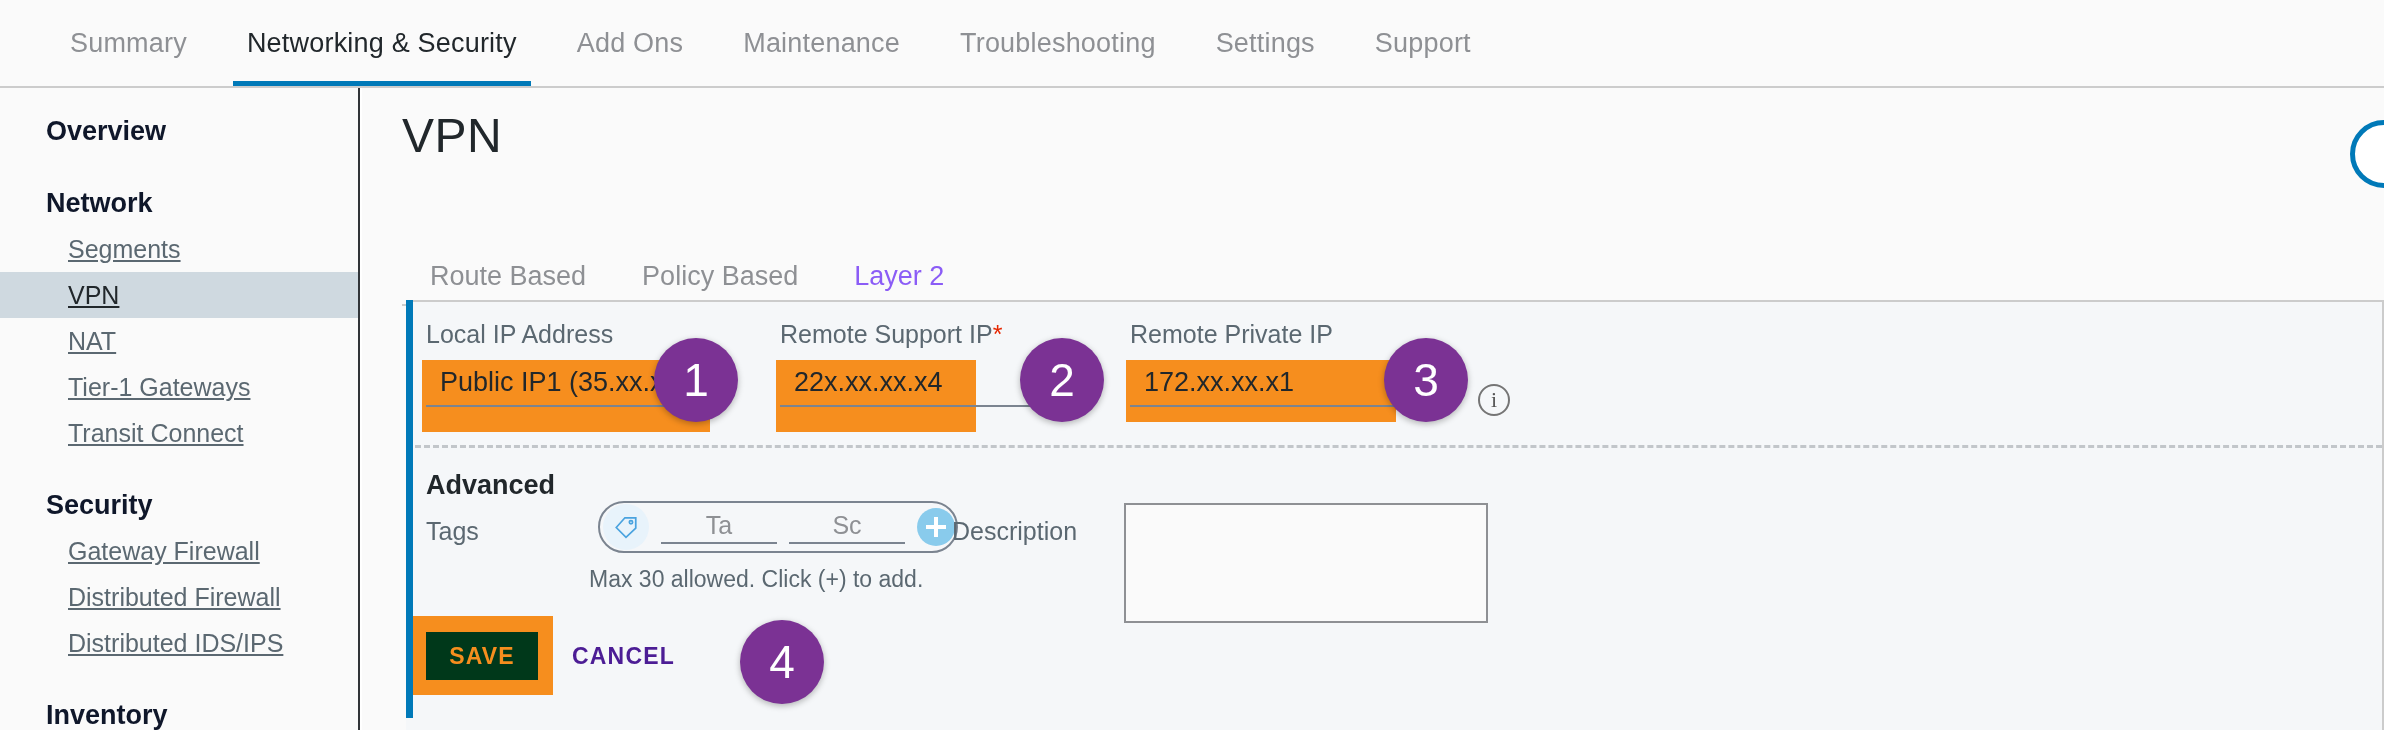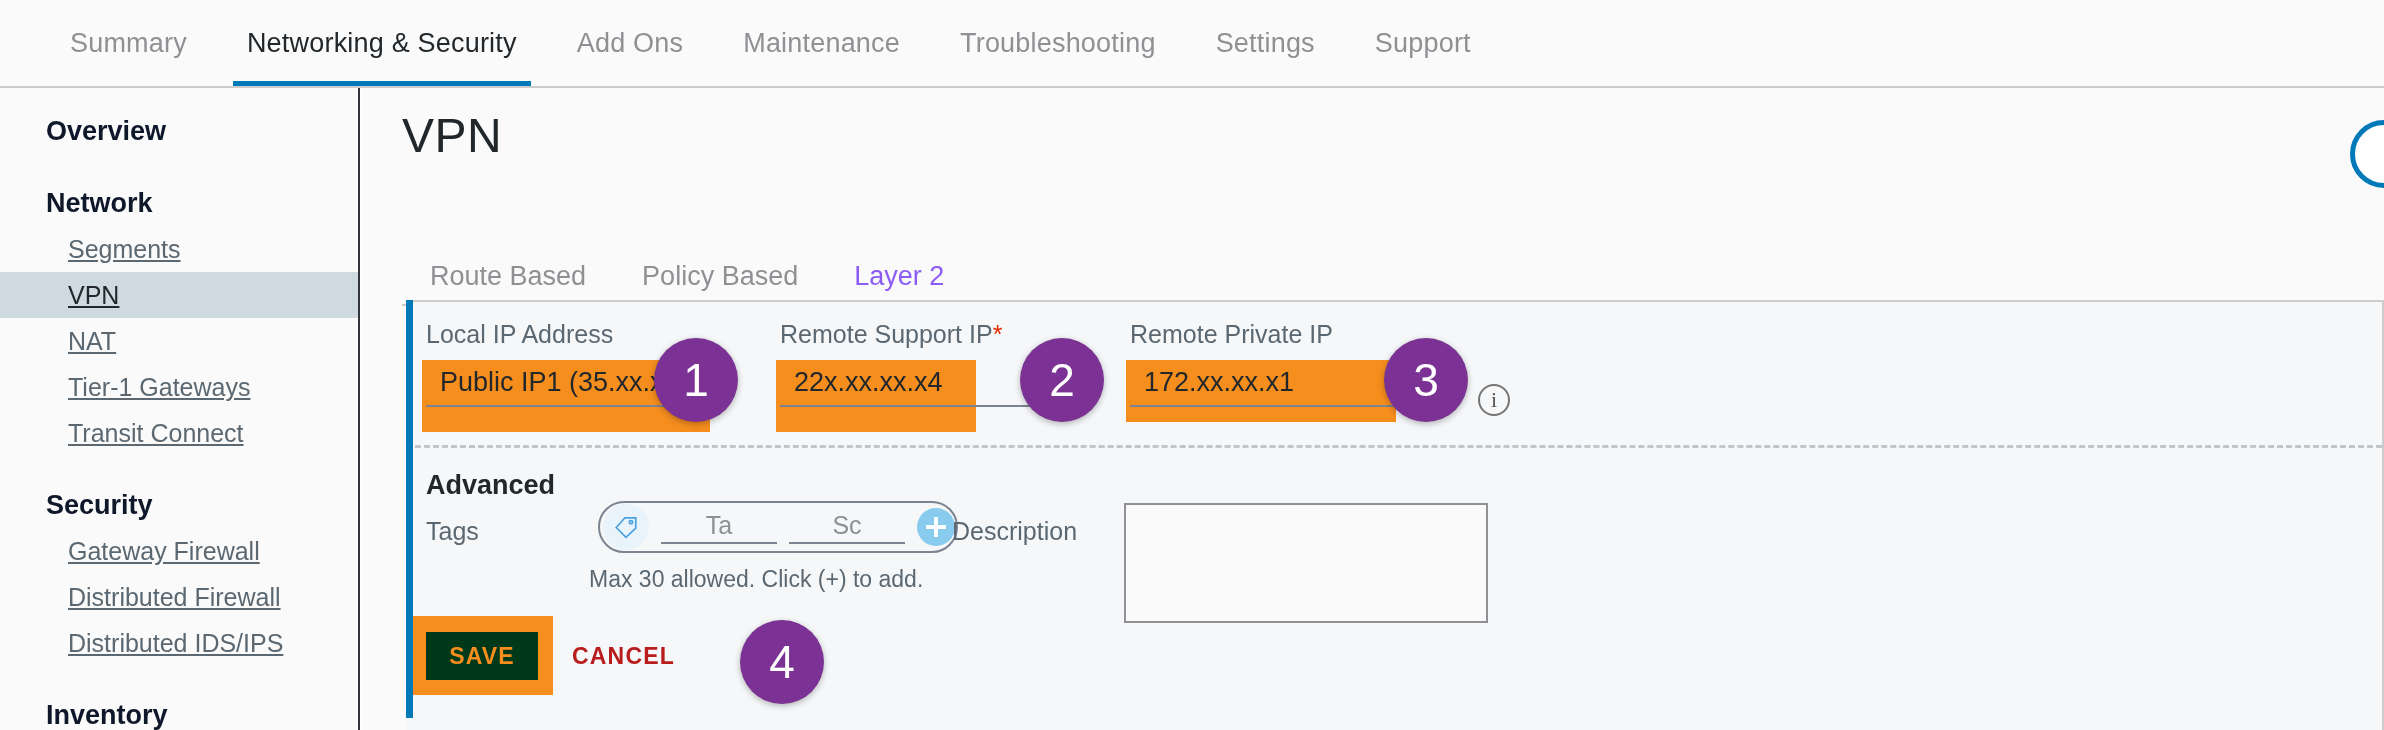--- a/index.html
+++ b/index.html
@@ -362,21 +362,21 @@
     font-family: "Liberation Sans", sans-serif;
     cursor: pointer;
   }
   .cancel-btn {
     position: absolute;
     left: 150px;
     top: 0;
     height: 48px;
     line-height: 48px;
     padding: 0 16px;
-    color: #b91c1c;
+    color: #4c1d95;
     font-size: 23px;
     font-weight: bold;
     letter-spacing: 1.2px;
     background: transparent;
     border: none;
     font-family: "Liberation Sans", sans-serif;
     cursor: pointer;
   }
 
   

